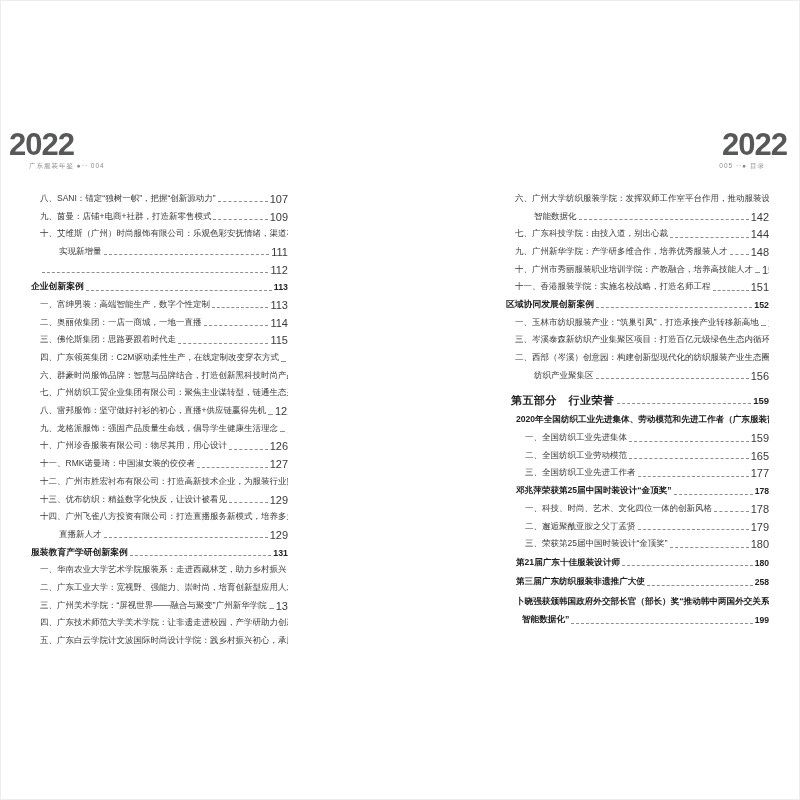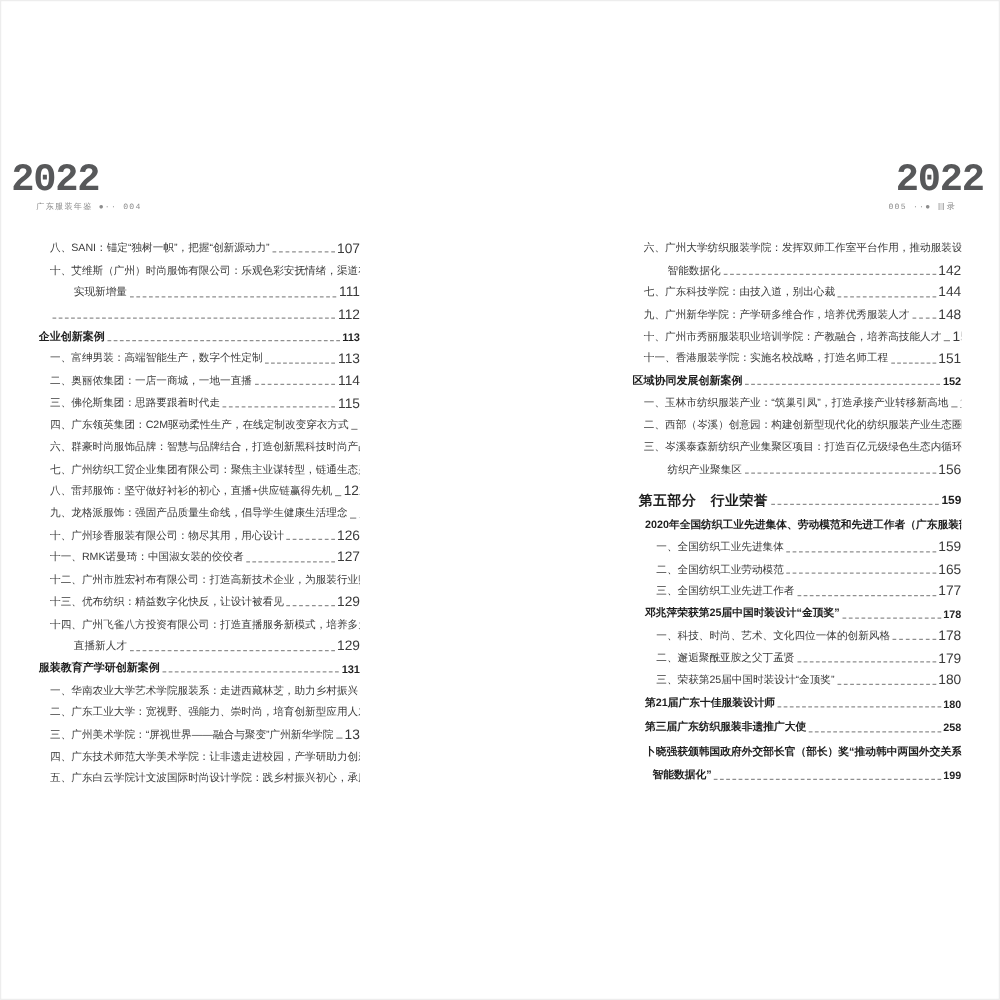--- a/index.html
+++ b/index.html
@@ -4,21 +4,21 @@
 <style>
   html,body{margin:0;padding:0;}
   body{
     width:800px;height:800px;position:relative;
     background:#ffffff;overflow:hidden;
     font-family:"Liberation Sans","DejaVu Sans",sans-serif;
   }
   .sheet{position:absolute;inset:0;background:#ffffff;border:1px solid #ededed;box-sizing:border-box;}
 
   
-  .hdr{position:absolute;top:128px;font-family:Liberation Mono, monospace;}
+  .hdr{position:absolute;top:128px;}
   .hdr-left{left:8px;text-align:left;}
   .hdr-right{right:12px;text-align:right;}
   .year{
     font-size:31px;font-weight:bold;letter-spacing:-1px;
     color:#57585a;line-height:32px;
   }
   .meta{font-size:6.5px;color:#8d8d8d;letter-spacing:1px;line-height:10px;}
   .hdr-left .meta{margin-left:20px;}
   .hdr-right .meta{margin-right:22px;}
 
@@ -70,20 +70,25 @@
     <div class="meta">005 ··● 目录</div>
   </div>
 
   <div class="col col-left">
       <div class="row item">
         <span class="txt">八、SANI：锚定“独树一帜”，把握“创新源动力”</span>
         <span class="lead"></span>
         <span class="num">107</span>
       </div>
       <div class="row item">
+        <span class="txt">九、茵曼：店铺+电商+社群，打造新零售模式</span>
+        <span class="lead"></span>
+        <span class="num">109</span>
+      </div>
+      <div class="row item">
         <span class="txt">十、艾维斯（广州）时尚服饰有限公司：乐观色彩安抚情绪，渠道布局</span>
       </div>
       <div class="row cont">
         <span class="txt">实现新增量</span>
         <span class="lead"></span>
         <span class="num">111</span>
       </div>
       <div class="row item">
         <span class="lead"></span>
         <span class="num">112</span>
@@ -211,24 +216,24 @@
         <span class="txt">区域协同发展创新案例</span>
         <span class="lead"></span>
         <span class="num">152</span>
       </div>
       <div class="row item">
         <span class="txt">一、玉林市纺织服装产业：“筑巢引凤”，打造承接产业转移新高地</span>
         <span class="lead"></span>
         <span class="num">152</span>
       </div>
       <div class="row item">
+        <span class="txt">三、岑溪泰森新纺织产业集聚区项目：打造百亿元级绿色生态内循环</span>
+      </div>
+      <div class="row item">
         <span class="txt">二、西部（岑溪）创意园：构建创新型现代化的纺织服装产业生态圈</span>
-      </div>
-      <div class="row item">
-        <span class="txt">三、岑溪泰森新纺织产业集聚区项目：打造百亿元级绿色生态内循环</span>
       </div>
       <div class="row cont">
         <span class="txt">纺织产业聚集区</span>
         <span class="lead"></span>
         <span class="num">156</span>
       </div>
       <div class="row part">
         <span class="txt">第五部分　行业荣誉</span>
         <span class="lead"></span>
         <span class="num">159</span>

